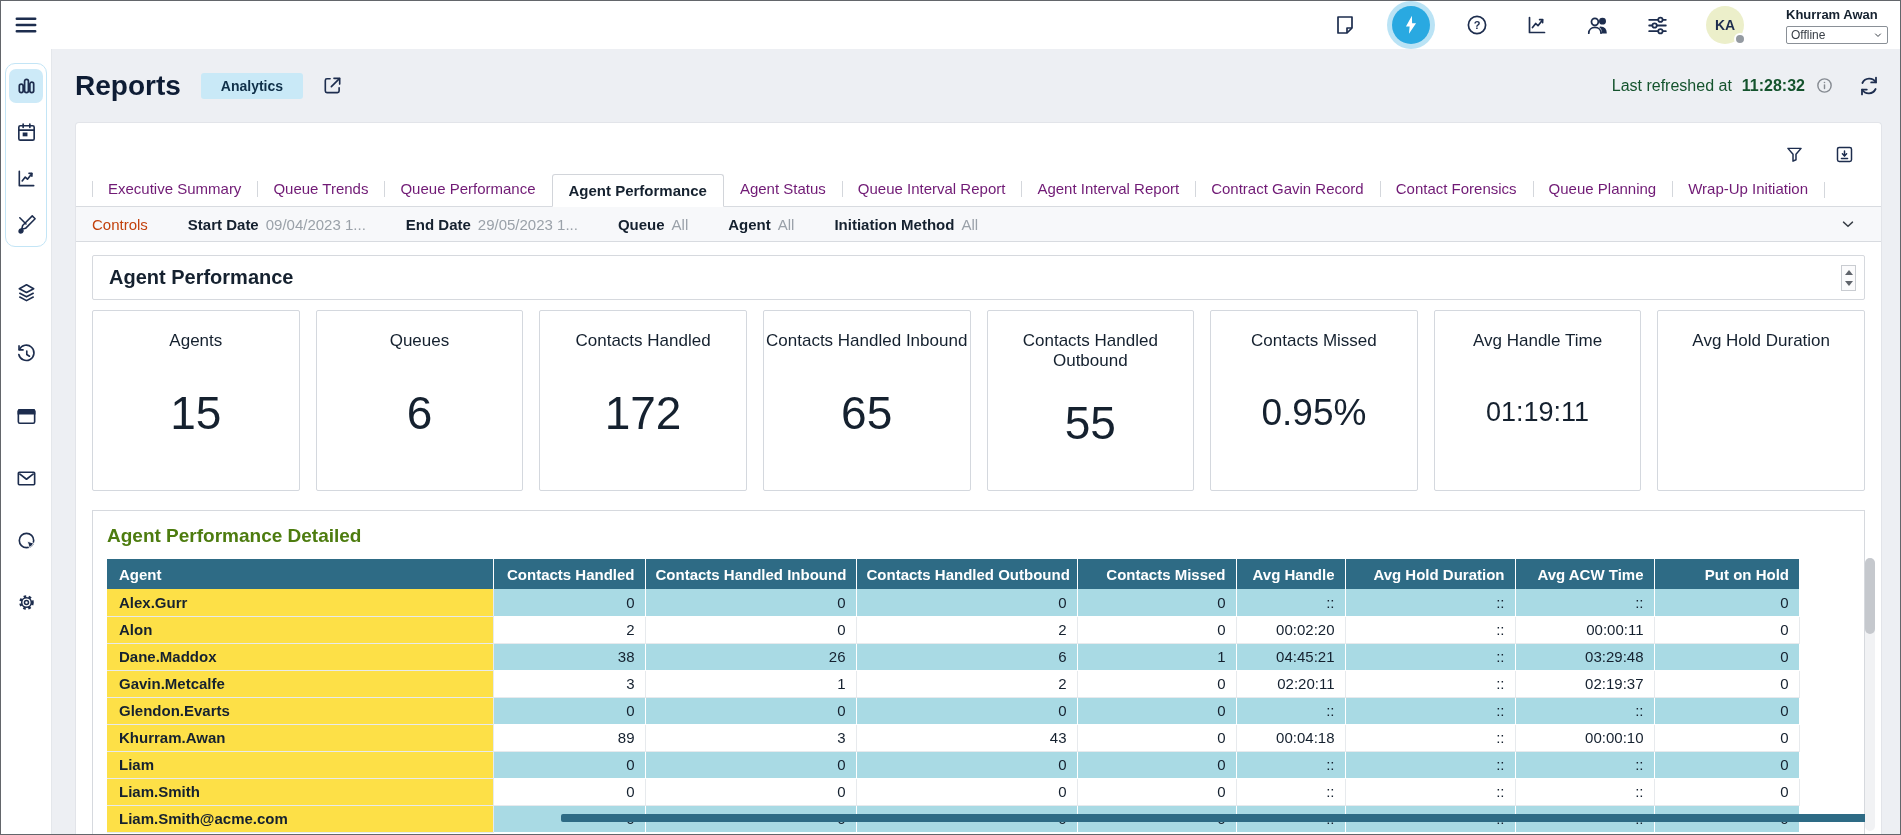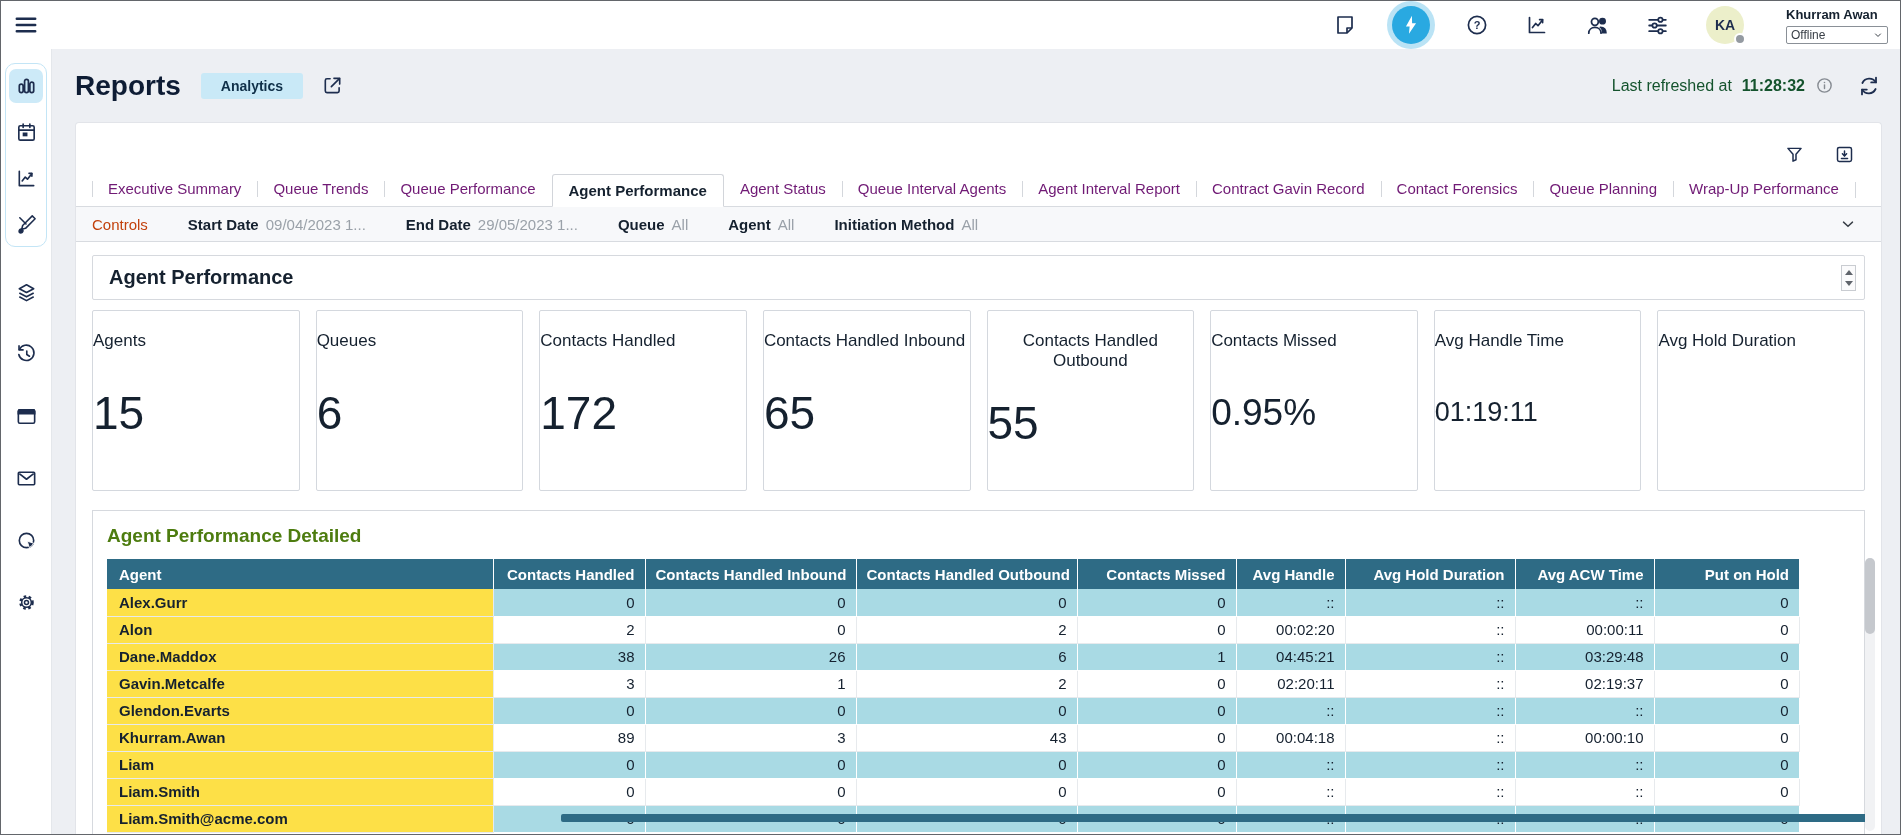--- a/index.html
+++ b/index.html
@@ -72,21 +72,21 @@
   .section-panel { border: 1px solid #d6d9de; border-radius: 2px; height: 45px; background: #fff;
                    display: flex; align-items: center; justify-content: space-between; padding: 0 8px 0 16px; }
   .section-title { font-size: 20px; font-weight: 700; color: #15212f; }
   .stepper { width: 15px; height: 26px; border: 1px solid #c9ccd1; background: #fbfbfc; display: flex; flex-direction: column;
              align-items: center; justify-content: space-between; padding: 4px 0; cursor: pointer; }
   .tri-up { width: 0; height: 0; border-left: 4px solid transparent; border-right: 4px solid transparent; border-bottom: 5px solid #5f646b; }
   .tri-down { width: 0; height: 0; border-left: 4px solid transparent; border-right: 4px solid transparent; border-top: 5px solid #5f646b; }
 
   .kpi-row { display: flex; gap: 16px; margin-top: 10px; }
   .kpi-card { flex: 1; height: 181px; border: 1px solid #d4d8de; border-radius: 2px; background: #fff;
-              display: flex; flex-direction: column; align-items: flex-start; padding-top: 20px; }
+              display: flex; flex-direction: column; align-items: center; padding-top: 20px; }
   .kpi-label { font-size: 17px; color: #15212f; text-align: center; }
   .kpi-value { flex: 1; display: flex; align-items: center; padding-bottom: 16px; font-size: 46px; font-weight: 300; color: #15212f; }
   .kpi-value.md { font-size: 37px; }
   .kpi-value.sm { font-size: 27px; font-weight: 400; }
 
   .detailed-panel { position: relative; margin-top: 19px; border: 1px solid #d6d9de; background: #fff;
                     height: 430px; padding: 14px 0 0 14px; }
   .detailed-heading { font-size: 19px; font-weight: 700; color: #4d7c0f; }
   .agent-table { margin-top: 12px; border-collapse: collapse; table-layout: fixed; width: 1692px; font-size: 15px; }
   .agent-table th { background: #2e6b85; color: #fff; font-weight: 700; height: 30px; padding: 0 10px;
@@ -296,26 +296,26 @@
             </svg>
         </div>
       </div>
 
       <div class="tabs-row">
         <div class="tab">Executive Summary</div>
         <div class="tab">Queue Trends</div>
         <div class="tab">Queue Performance</div>
         <div class="tab active">Agent Performance</div>
         <div class="tab after-active">Agent Status</div>
-        <div class="tab">Queue Interval Agents</div>
+        <div class="tab">Queue Interval Report</div>
         <div class="tab">Agent Interval Report</div>
         <div class="tab">Contract Gavin Record</div>
         <div class="tab">Contact Forensics</div>
         <div class="tab">Queue Planning</div>
-        <div class="tab">Wrap-Up Performance</div>
+        <div class="tab">Wrap-Up Initiation</div>
         <div class="tab-end-sep"></div>
       </div>
 
       <div class="controls-row">
         <span class="controls-title">Controls</span>
         <span class="ctl">
           <span class="lbl">Start Date</span>
           <span class="val">09/04/2023 1...</span>
         </span>
         <span class="ctl">

